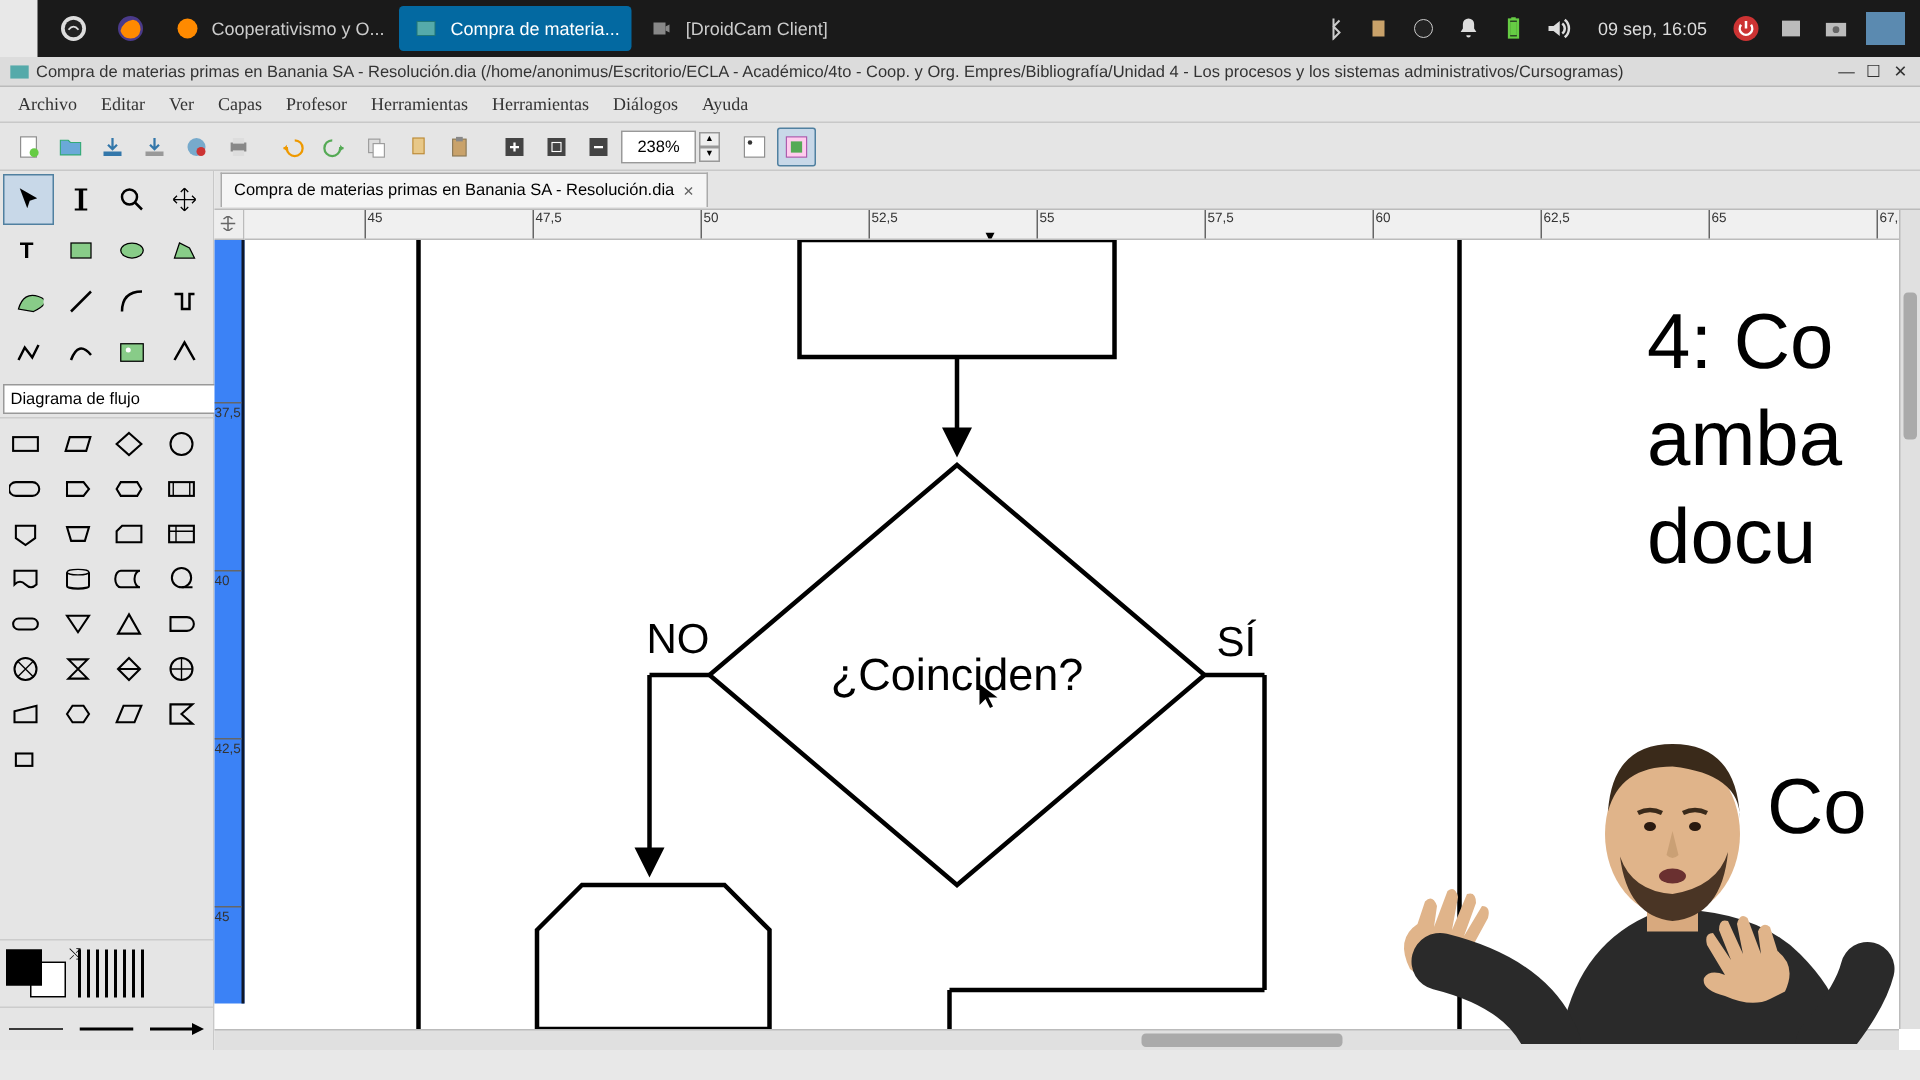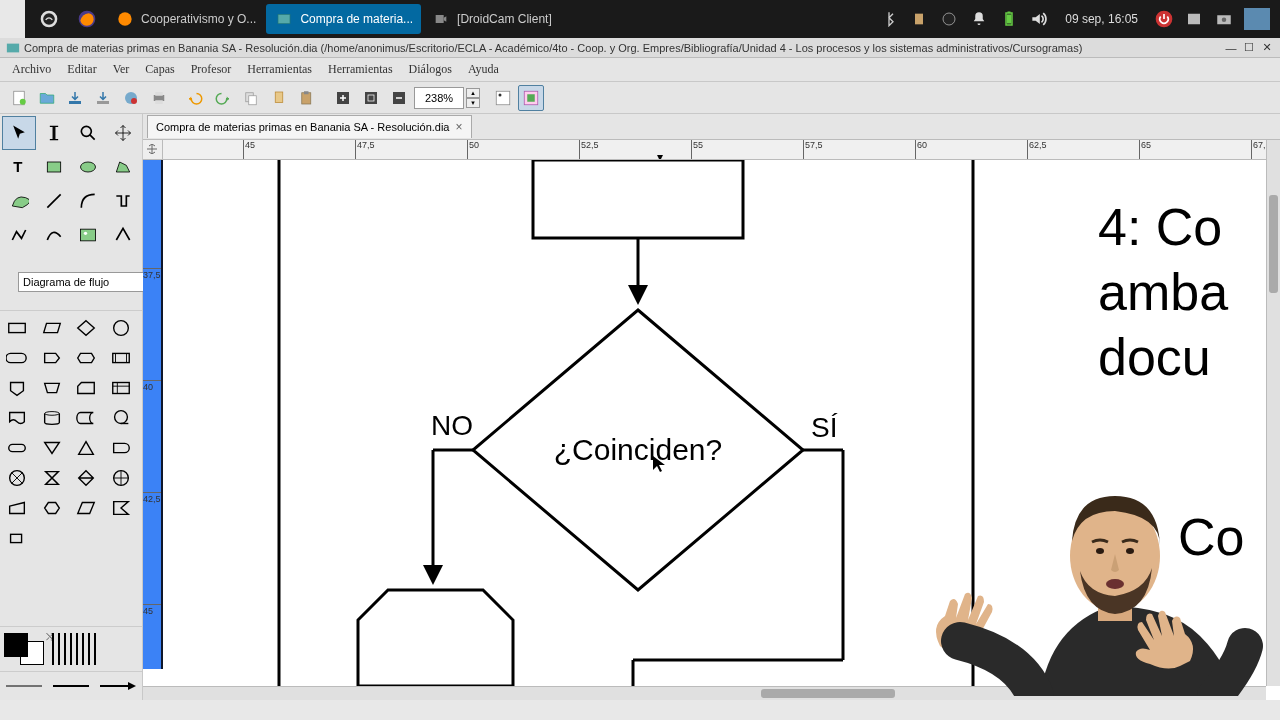--- a/index.html
+++ b/index.html
@@ -36,21 +36,21 @@
 .toggle-active { background: #c8d8e8; border: 1px solid #5080a0; }
 
 
 .workspace { display: flex; height: 586px; }
 
 
 .toolbox { width: 143px; background: #e5e5e5; border-right: 1px solid #c8c8c8; display: flex; flex-direction: column; }
 .tool-grid { display: grid; grid-template-columns: repeat(4, 1fr); gap: 0; padding: 2px; }
 .tool-cell { width: 34px; height: 34px; display: flex; align-items: center; justify-content: center; border: 1px solid transparent; cursor: pointer; }
 .tool-cell.selected { background: #c8d8e8; border: 1px solid #5080a0; }
-.sheet-select { margin: 18px; display: flex; align-items: flex-start; }
+.sheet-select { margin: 2px; display: flex; align-items: flex-start; }
 .sheet-select input { flex: 1; height: 20px; border: 1px solid #999; padding: 0 4px; font-size: 11px; }
 .sheet-arrow { width: 16px; height: 20px; border: 1px solid #999; background: #ddd; text-align: center; font-size: 9px; line-height: 18px; }
 
 .shape-grid { display: grid; grid-template-columns: repeat(4, 1fr); gap: 0; padding: 2px; border-top: 1px solid #ccc; }
 .shape-cell { width: 30px; height: 30px; display: flex; align-items: center; justify-content: center; cursor: pointer; }
 .shape-cell svg { width: 22px; height: 22px; }
 
 .color-box { margin-top: auto; padding: 6px 4px; border-top: 1px solid #ccc; display: flex; align-items: center; gap: 8px; }
 .color-swatch { position: relative; width: 40px; height: 32px; }
 .sw-fg { position: absolute; left: 0; top: 0; width: 24px; height: 24px; background: #000; border: 1px solid #000; }

